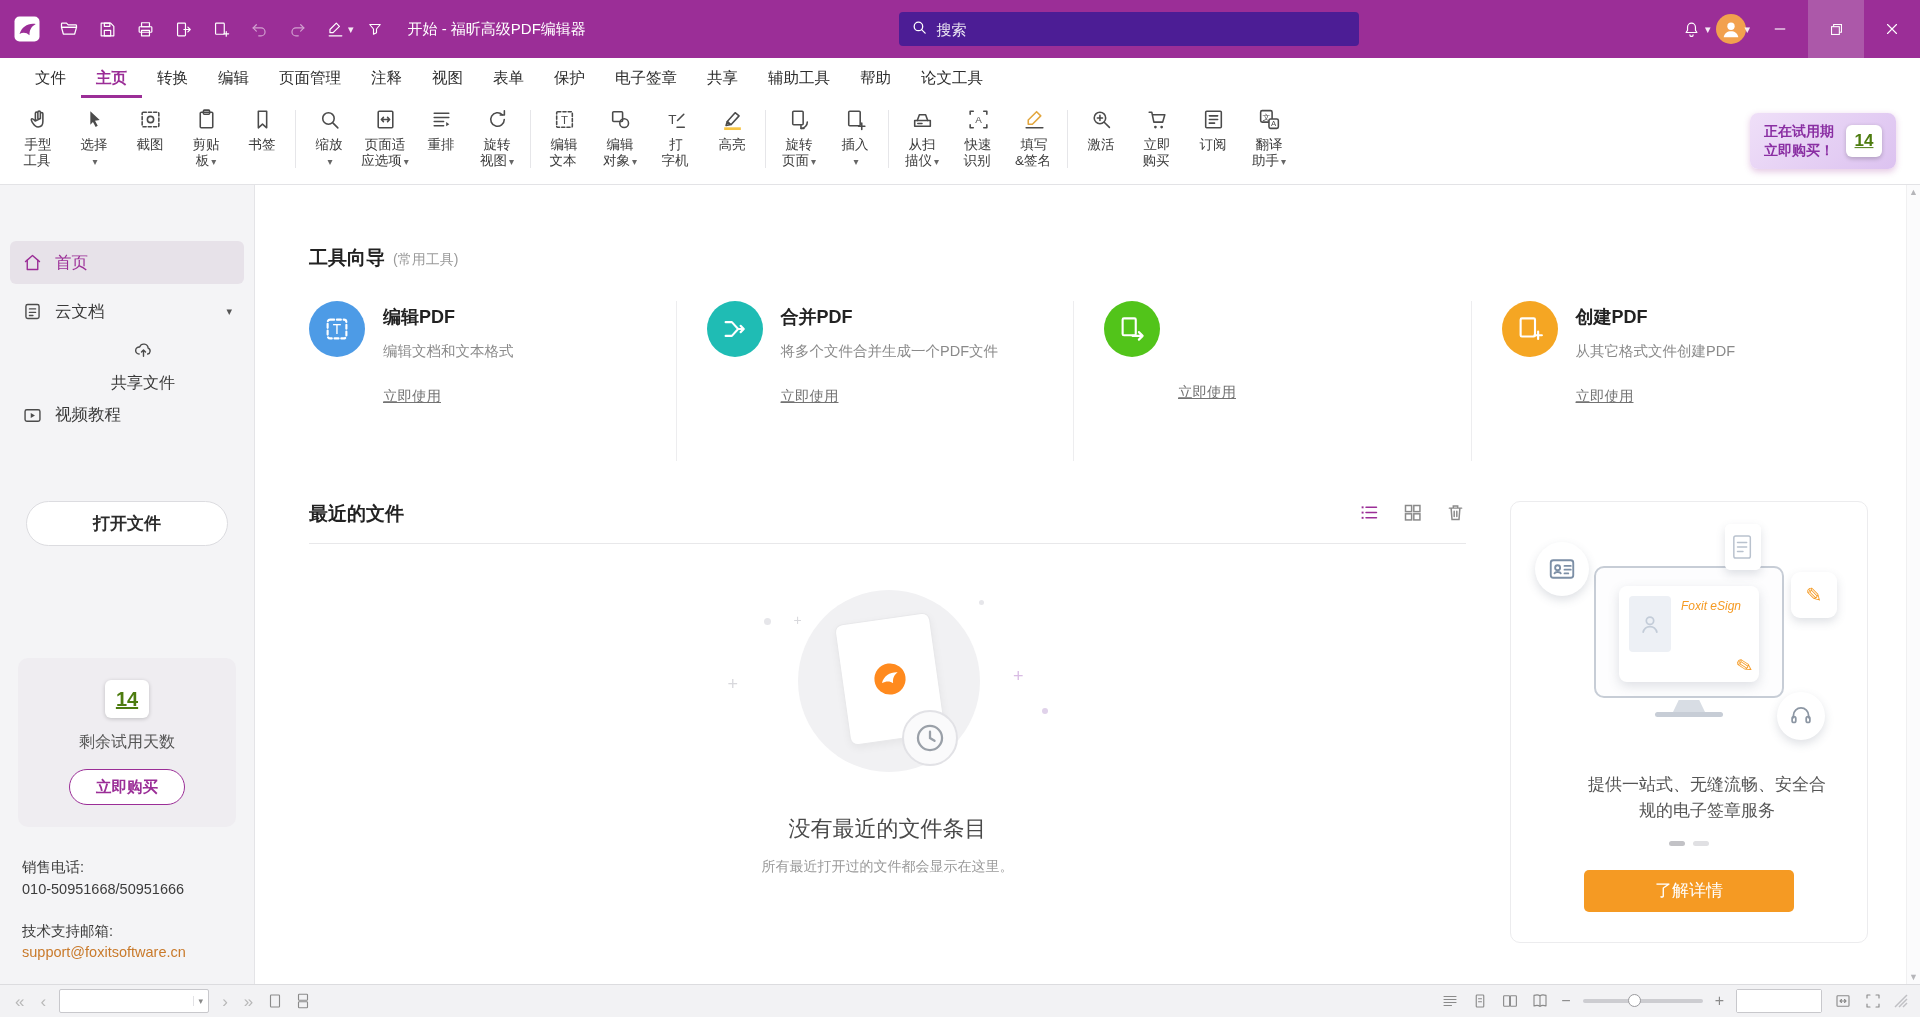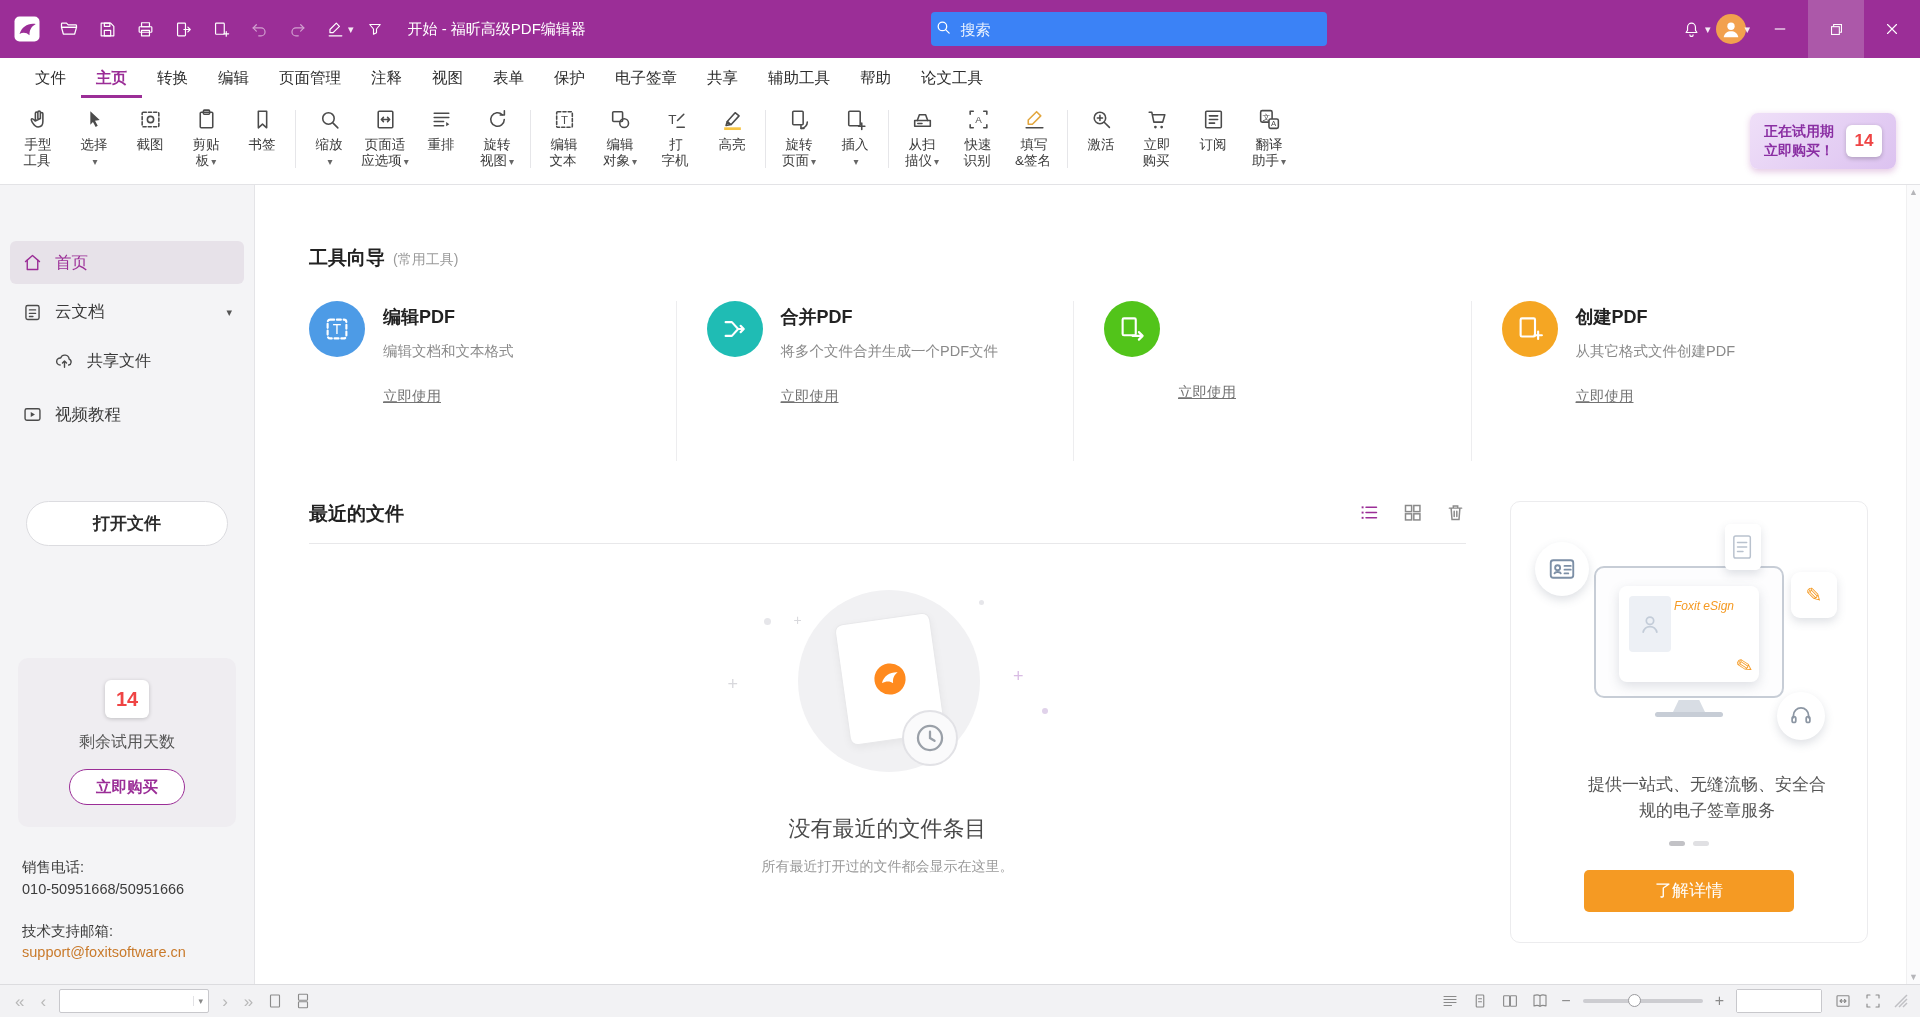--- a/index.html
+++ b/index.html
@@ -9,21 +9,21 @@
   .app { display:flex; flex-direction:column; width:1920px; height:1017px; }
 
   
   .titlebar { height:58px; background:#9B2E97; display:flex; align-items:center; padding-left:10px; color:#fff; flex:0 0 auto; }
   .tb-logo { width:34px; height:34px; display:flex; align-items:center; justify-content:center; margin-right:6px; }
   .tb-btn { width:38px; height:40px; display:flex; align-items:center; justify-content:center; border-radius:4px; }
   .tb-btn.dim { opacity:.55; }
   .tb-caret { color:#fff; font-size:11px; margin-left:-6px; margin-right:2px; opacity:.9; }
   .tb-title { font-size:15px; color:#fff; margin-left:14px; white-space:nowrap; }
   .tb-spacer { flex:1; }
-  .searchbox { width:396px; height:34px; background:#3b82f6; border-radius:4px; display:flex; align-items:center; padding:0 4px; gap:8px; }
+  .searchbox { width:460px; height:34px; background:#4c1d95; border-radius:4px; display:flex; align-items:center; padding:0 12px; gap:8px; }
   .search-input { flex:1; background:transparent; border:none; outline:none; color:#fff; font-size:15px; font-family:inherit; }
   .search-input::placeholder { color:rgba(255,255,255,.9); }
   .tb-right { display:flex; align-items:center; }
   .avatar { width:30px; height:30px; border-radius:50%; background:#F2A14E; display:flex; align-items:center; justify-content:center; overflow:hidden; }
   .winctl { width:56px; height:58px; display:flex; align-items:center; justify-content:center; }
   .winctl.max { background:#AC58A9; }
 
   
   .menubar { height:40px; background:#fff; display:flex; align-items:stretch; padding:0 20px; flex:0 0 auto; }
   .menu-item { display:flex; align-items:center; padding:0 15px; font-size:15.5px; color:#2d2d2d; border-bottom:3px solid transparent; padding-top:3px; }
@@ -33,33 +33,33 @@
   .ribbon { height:87px; background:#fff; border-bottom:1px solid #E3E3E6; display:flex; align-items:center; padding:2px 10px 6px 10px; position:relative; flex:0 0 auto; }
   .rbi { min-width:56px; padding:4px 4px 0; height:78px; display:flex; flex-direction:column; align-items:center; border-radius:4px; }
   .ric { height:30px; display:flex; align-items:center; justify-content:center; }
   .ric svg { width:25px; height:25px; stroke:#4b4b4b; fill:none; stroke-width:1.5; stroke-linecap:round; stroke-linejoin:round; }
   .rl { font-size:13.5px; color:#3a3a3a; line-height:1.22; text-align:center; margin-top:3px; }
   .ln1,.ln2 { display:block; white-space:nowrap; }
   .crt { font-size:10px; color:#666; margin-left:2px; }
   .rb-div { width:1px; height:58px; background:#E6E6E9; margin:0 5px; flex:0 0 auto; }
   .trial-badge { position:absolute; right:24px; top:50%; transform:translateY(-50%); background:linear-gradient(135deg,#EFDFF8,#DCC2F0); border-radius:8px; padding:9px 14px; display:flex; align-items:center; gap:12px; box-shadow:0 2px 6px rgba(155,46,151,.25); }
   .trial-badge .txt { font-size:14px; font-weight:bold; color:#8A2FA3; line-height:1.35; }
-  .days-chip { background:#fff; border-radius:6px; min-width:36px; height:32px; display:flex; align-items:center; justify-content:center; color:#ef4444; font-weight:bold; font-size:17px; box-shadow:0 1px 4px rgba(0,0,0,.2); padding:0 6px; }
+  .days-chip { background:#fff; border-radius:6px; min-width:36px; height:32px; display:flex; align-items:center; justify-content:center; color:#4d7c0f; font-weight:bold; font-size:17px; box-shadow:0 1px 4px rgba(0,0,0,.2); padding:0 6px;text-decoration:underline; }
 
   
   .workspace { flex:1; display:flex; min-height:0; }
 
   
   .sidebar { width:255px; background:#F4F4F6; border-right:1px solid #E4E4E7; display:flex; flex-direction:column; padding-top:56px; flex:0 0 auto; }
   .sb-item { height:44px; margin:0 10px 6px; border-radius:6px; display:flex; align-items:center; gap:12px; padding:0 12px; font-size:16.5px; color:#3a3a3a; }
   .sb-item svg { width:21px; height:21px; stroke:#4b4b4b; fill:none; stroke-width:1.6; stroke-linecap:round; stroke-linejoin:round; flex:0 0 auto; }
   .sb-item.active { background:#E7E2E9; color:#9B2E97; }
   .sb-item.active svg { stroke:#9B2E97; }
   .sb-item .sb-caret { margin-left:auto; font-size:11px; color:#555; }
-  .sb-item.sub { padding-left:44px; font-size:16px; margin-bottom:10px; }
+  .sb-item.sub { padding-left:44px; font-size:16px; margin-bottom:10px;flex-direction:column; }
   .open-btn { margin:58px 26px 0; height:46px; background:#fff; border:1px solid #DCDCE0; border-radius:23px; display:flex; align-items:center; justify-content:center; font-size:17px; font-weight:bold; color:#2b2b2b; }
   .trial-card { margin:112px 18px 0; background:#EFEDF1; border-radius:10px; padding:22px 16px; display:flex; flex-direction:column; align-items:center; }
   .trial-card .days-chip { height:38px; min-width:44px; font-size:20px; }
   .trial-card .lbl { margin-top:14px; font-size:16px; color:#555; }
   .buy-pill { margin-top:16px; height:36px; padding:0 26px; background:#fff; border:1px solid #9B2E97; border-radius:18px; color:#9B2E97; font-size:15.5px; font-weight:bold; display:flex; align-items:center; }
   .contact { margin:30px 0 0 22px; font-size:14.5px; color:#3c3c3c; line-height:1.5; }
   .contact .grp { margin-bottom:20px; }
   .contact .email { color:#C97A2B; }
 
   
@@ -106,21 +106,21 @@
   .d3 { width:5px; height:5px; right:64px; top:22px; background:#E6E6EA; }
   .empty-title { margin-top:26px; font-size:22px; color:#4a4a4a; }
   .empty-desc { margin-top:14px; font-size:14px; color:#9a9a9a;text-align:center; }
 
   
   .promo { width:358px; flex:0 0 auto; border:1px solid #ECECEE; border-radius:10px; padding:26px 24px 30px; display:flex; flex-direction:column; align-items:center; height:442px; }
   .p-illus { position:relative; width:300px; height:226px; flex:0 0 auto; }
   .monitor { position:absolute; left:55px; top:38px; width:190px; height:132px; border:2px solid #C7CDD6; border-radius:10px; background:#FDFDFE; }
   .m-stand { position:absolute; left:134px; top:172px; width:32px; height:12px; background:#D8DDE4; clip-path:polygon(18% 0,82% 0,100% 100%,0 100%); }
   .m-base { position:absolute; left:116px; top:184px; width:68px; height:5px; background:#C7CDD6; border-radius:3px; }
-  .s-card { position:absolute; left:80px; top:58px; width:140px; height:96px; background:#fff; border-radius:8px; box-shadow:0 4px 12px rgba(80,90,110,.18); padding:10px; display:flex; gap:3px; }
+  .s-card { position:absolute; left:80px; top:58px; width:140px; height:96px; background:#fff; border-radius:8px; box-shadow:0 4px 12px rgba(80,90,110,.18); padding:10px; display:flex; gap:10px; }
   .s-ava { width:42px; height:56px; background:#EDF0F5; border-radius:4px; display:flex; align-items:center; justify-content:center; }
   .s-ava svg { width:26px; height:26px; stroke:#C3CCD8; fill:none; stroke-width:1.6; }
   .s-lines { flex:1; }
   .esign-brand { font-size:12px; font-style:italic; color:#F59A23; white-space:nowrap; }
   .s-line { height:6px; background:#E6EAF0; border-radius:3px; margin-top:8px; }
   .s-pen { position:absolute; right:6px; bottom:4px; color:#F59A23; font-size:20px; transform:rotate(-12deg); }
   .float-c { position:absolute; background:#fff; box-shadow:0 4px 10px rgba(80,90,110,.18); display:flex; align-items:center; justify-content:center; }
   .f-id { left:-4px; top:14px; width:54px; height:54px; border-radius:50%; }
   .f-id svg { width:30px; height:30px; stroke:#7C8FA6; fill:none; stroke-width:1.5; stroke-linecap:round; }
   .f-doc { right:78px; top:-4px; width:36px; height:46px; border-radius:5px; }

